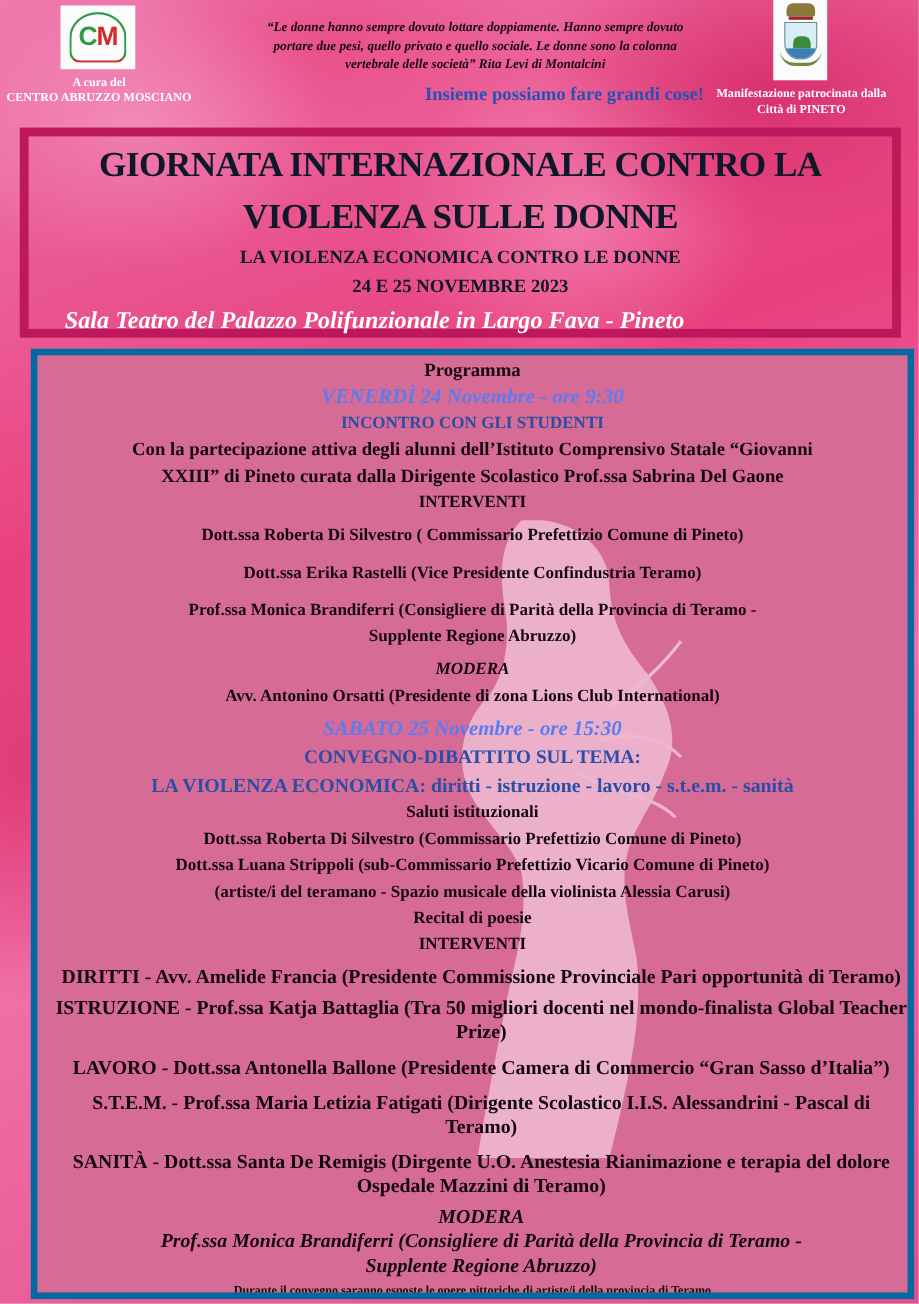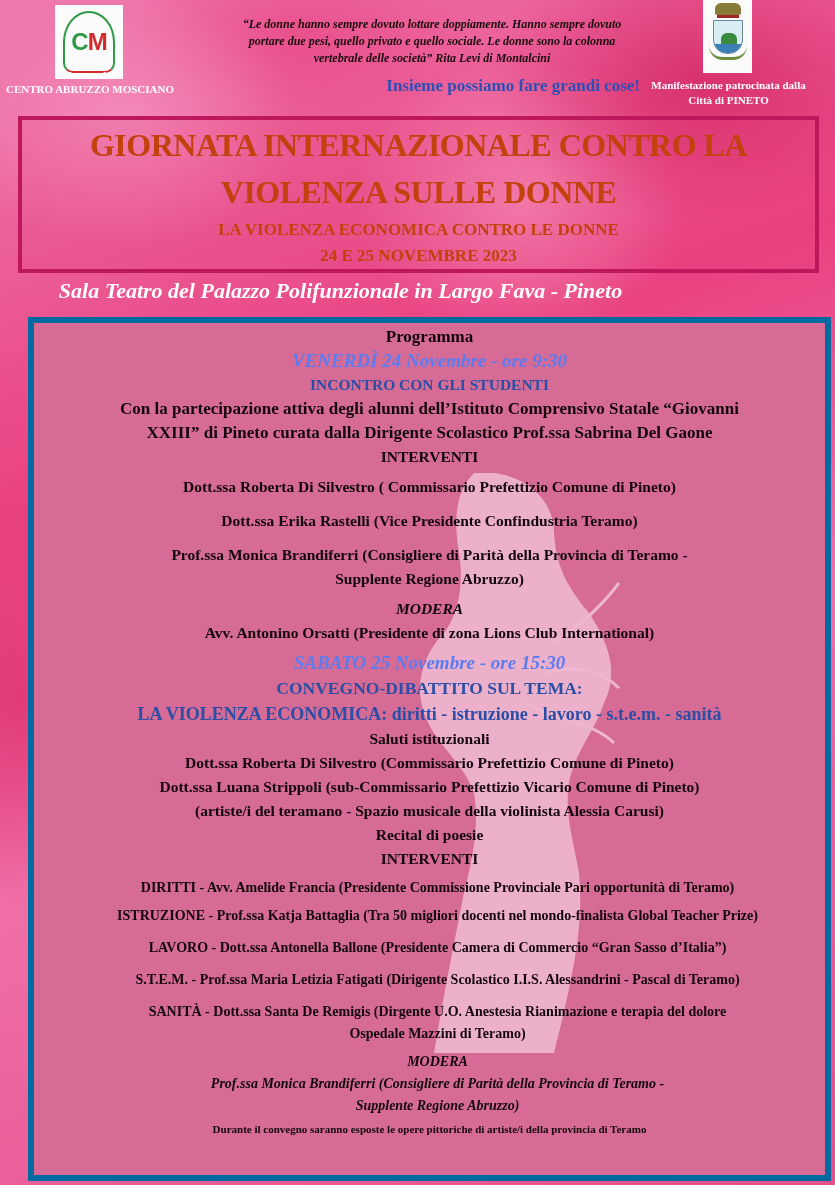--- a/index.html
+++ b/index.html
@@ -13,21 +13,21 @@
       radial-gradient(ellipse 240px 200px at 520px 200px, rgba(250,170,205,0.6), transparent 70%),
       radial-gradient(ellipse 200px 300px at 20px 700px, rgba(215,40,100,0.6), transparent 70%),
       radial-gradient(ellipse 200px 300px at 830px 800px, rgba(235,90,150,0.6), transparent 70%),
       radial-gradient(ellipse 260px 160px at 300px 40px, rgba(230,60,120,0.55), transparent 70%),
       linear-gradient(160deg, #ee7aae 0%, #e9417f 35%, #f070a8 60%, #e44e8a 100%);
   }
   .abs { position: absolute; }
 
   
   .logo-left {
-    left: 55px; top: 5px; width: 68px; height: 74px;
+    left: 55px; top: 5px; width: 68px; height: 58px;
     background: #fbfbfb; border-radius: 1px;
     display: flex; align-items: center; justify-content: center;
   }
   .logo-left .cm {
     font-family: "Liberation Sans", sans-serif; font-weight: bold; font-size: 24px;
     letter-spacing: -1px;
   }
   .logo-left .cm .c { color: #2f9a46; }
   .logo-left .cm .m { color: #d32a2a; }
   .logo-left .ring {
@@ -59,22 +59,22 @@
   .crest .shield .tree { position: absolute; bottom: 9px; left: 7px; width: 16px; height: 11px; background: #3c8a3e; border-radius: 6px 6px 0 0; }
   .crest .shield .sea { position: absolute; bottom: 0; left: 0; right: 0; height: 9px; background: #3b7fb4; }
   .crest .wreath { width: 38px; height: 14px; border-bottom: 3px solid #6b8d3d; border-radius: 0 0 20px 20px; margin-top: -8px; }
   .right-caption {
     left: 622px; top: 78px; width: 213px; text-align: center;
     color: #fff; font-weight: bold; font-size: 11px; line-height: 15px;
   }
 
   
   .title-box {
-    left: 18px; top: 116px; width: 801px; height: 157px;
-    border: 4px solid #be185d; text-align: center; color: #c2410c;
+    left: 18px; top: 116px; width: 801px; height: 191px;
+    border: 8px solid #be185d; text-align: center; color: #0f172a;
     background: rgba(230,60,120,0.18);
   }
   .title-main {
     font-weight: bold; font-size: 32px; line-height: 47px; margin-top: 2px;
     letter-spacing: -0.5px;
   }
   .title-sub {
     font-weight: bold; font-size: 17px; line-height: 24px; margin-top: 2px;
   }
   .venue {
@@ -93,21 +93,21 @@
   }
   .program {
     position: relative; text-align: center; font-weight: bold; color: #14070c;
     padding-top: 2px;
   }
   .program .line { font-size: 15.5px; line-height: 24px; }
   .program .h { font-size: 17px; line-height: 24px; }
   .program .blue { color: #2a4ea6; }
   .program .date { color: #5b7cf0; font-style: italic; font-size: 19px; line-height: 24px; }
   .program .it { font-style: italic; }
-  .program .small { font-size: 14px; line-height: 22px; padding-left: 16px; }
+  .program .small { font-size: 18px; line-height: 22px; padding-left: 16px; }
   .program .gap6 { margin-top: 6px; }
   .program .gap10 { margin-top: 10px; }
   .program .theme { color: #2a4ea6; font-size: 18px; line-height: 26px; }
 </style>
 </head>
 <body>
 
 <div class="abs logo-left">
   <div class="ring"></div>
   <div class="cm">

